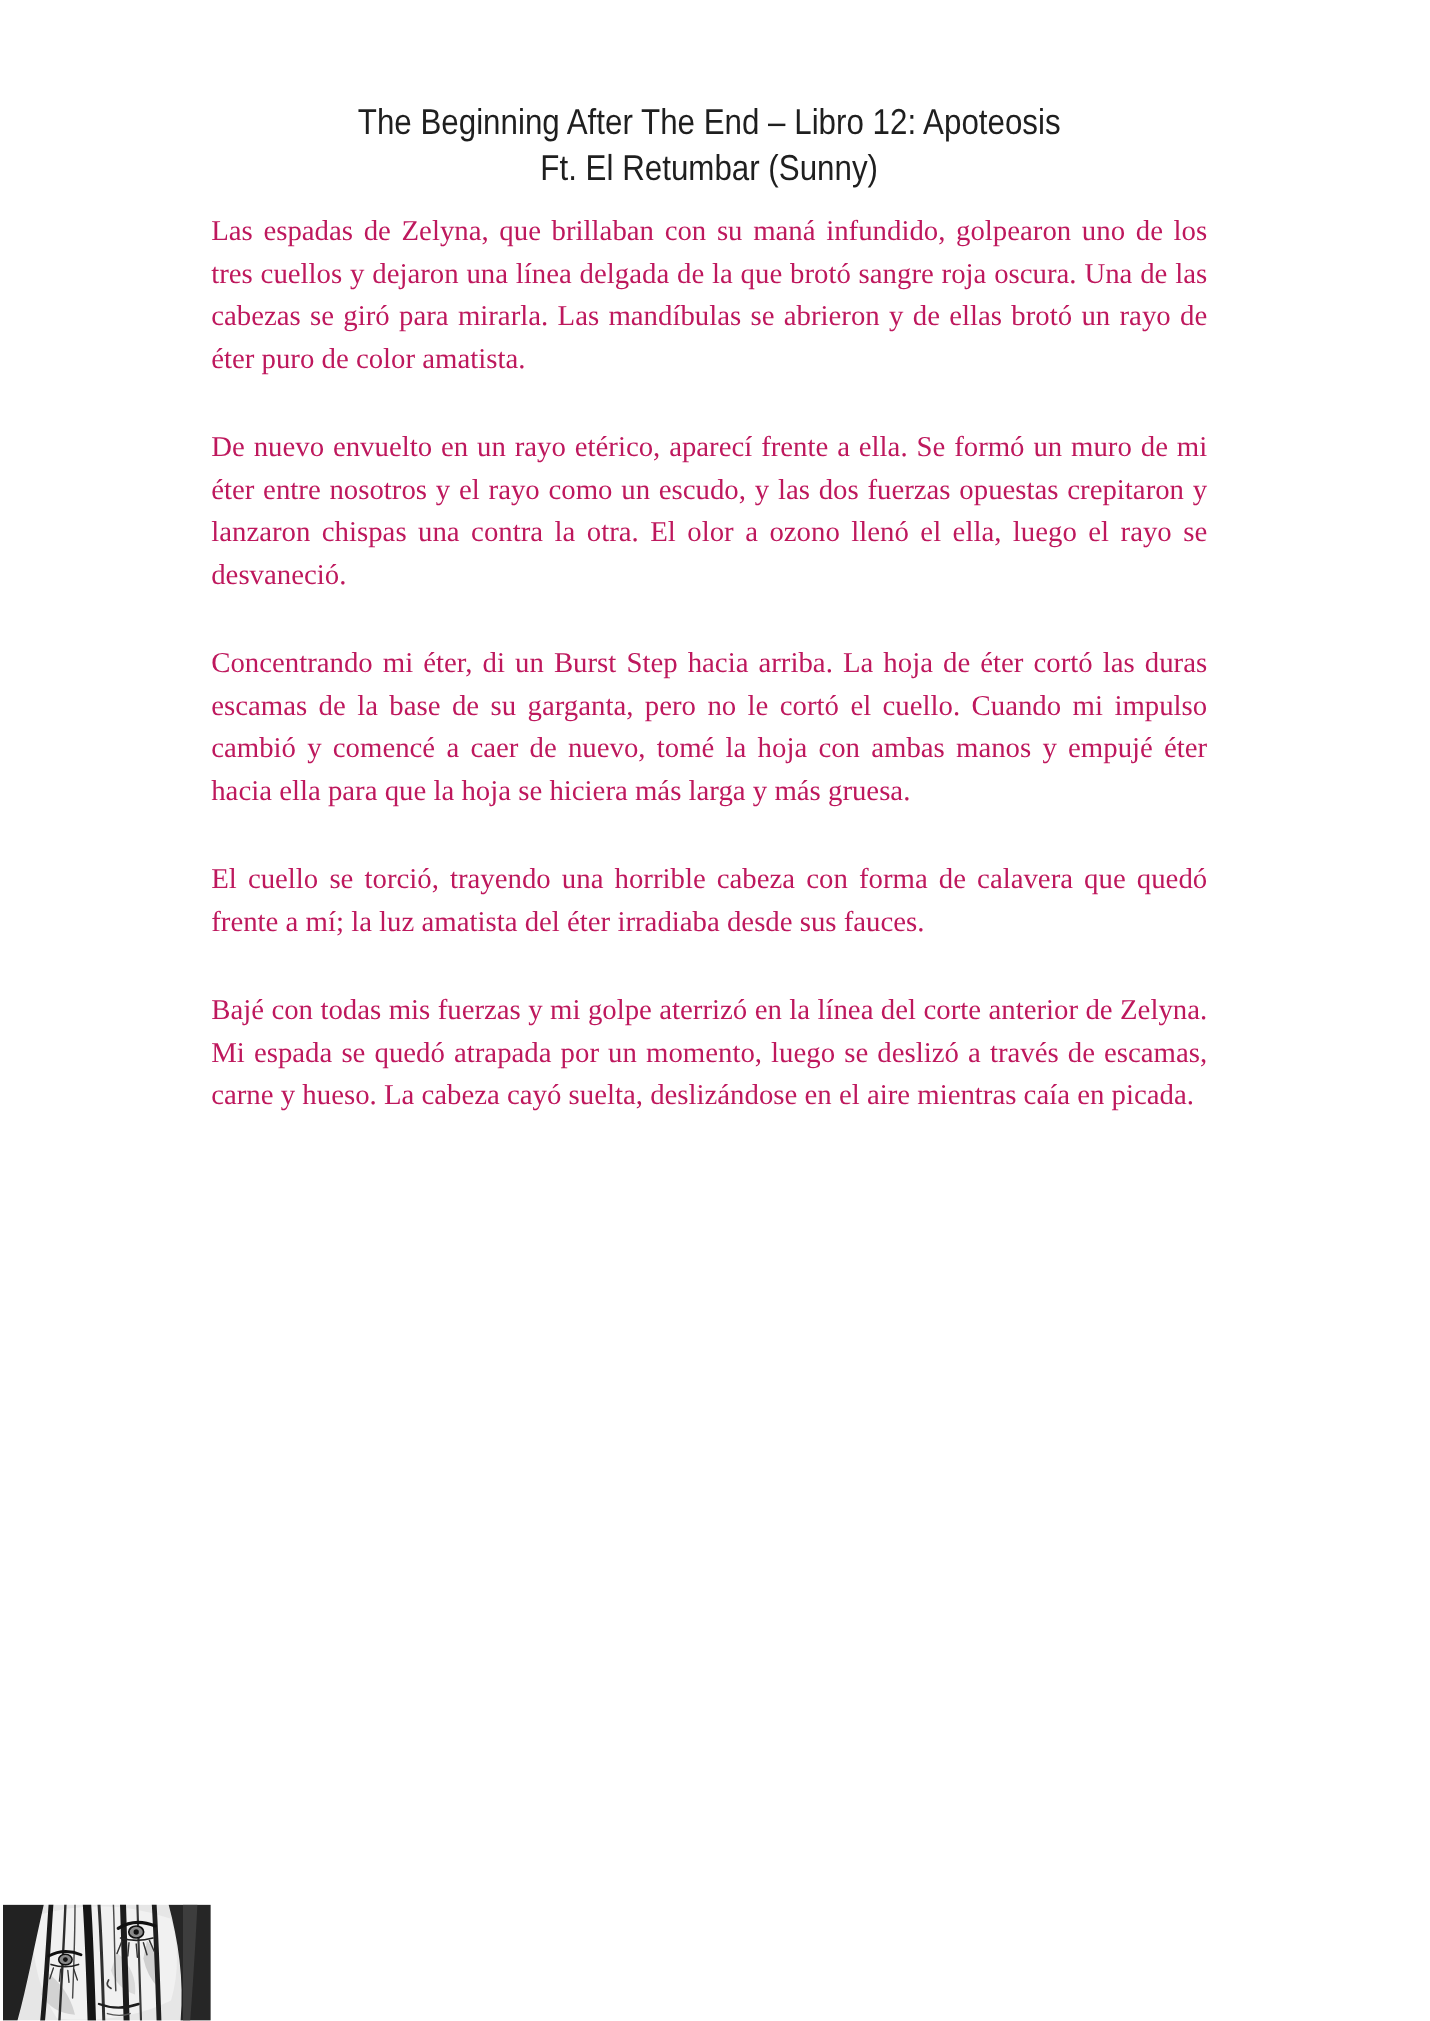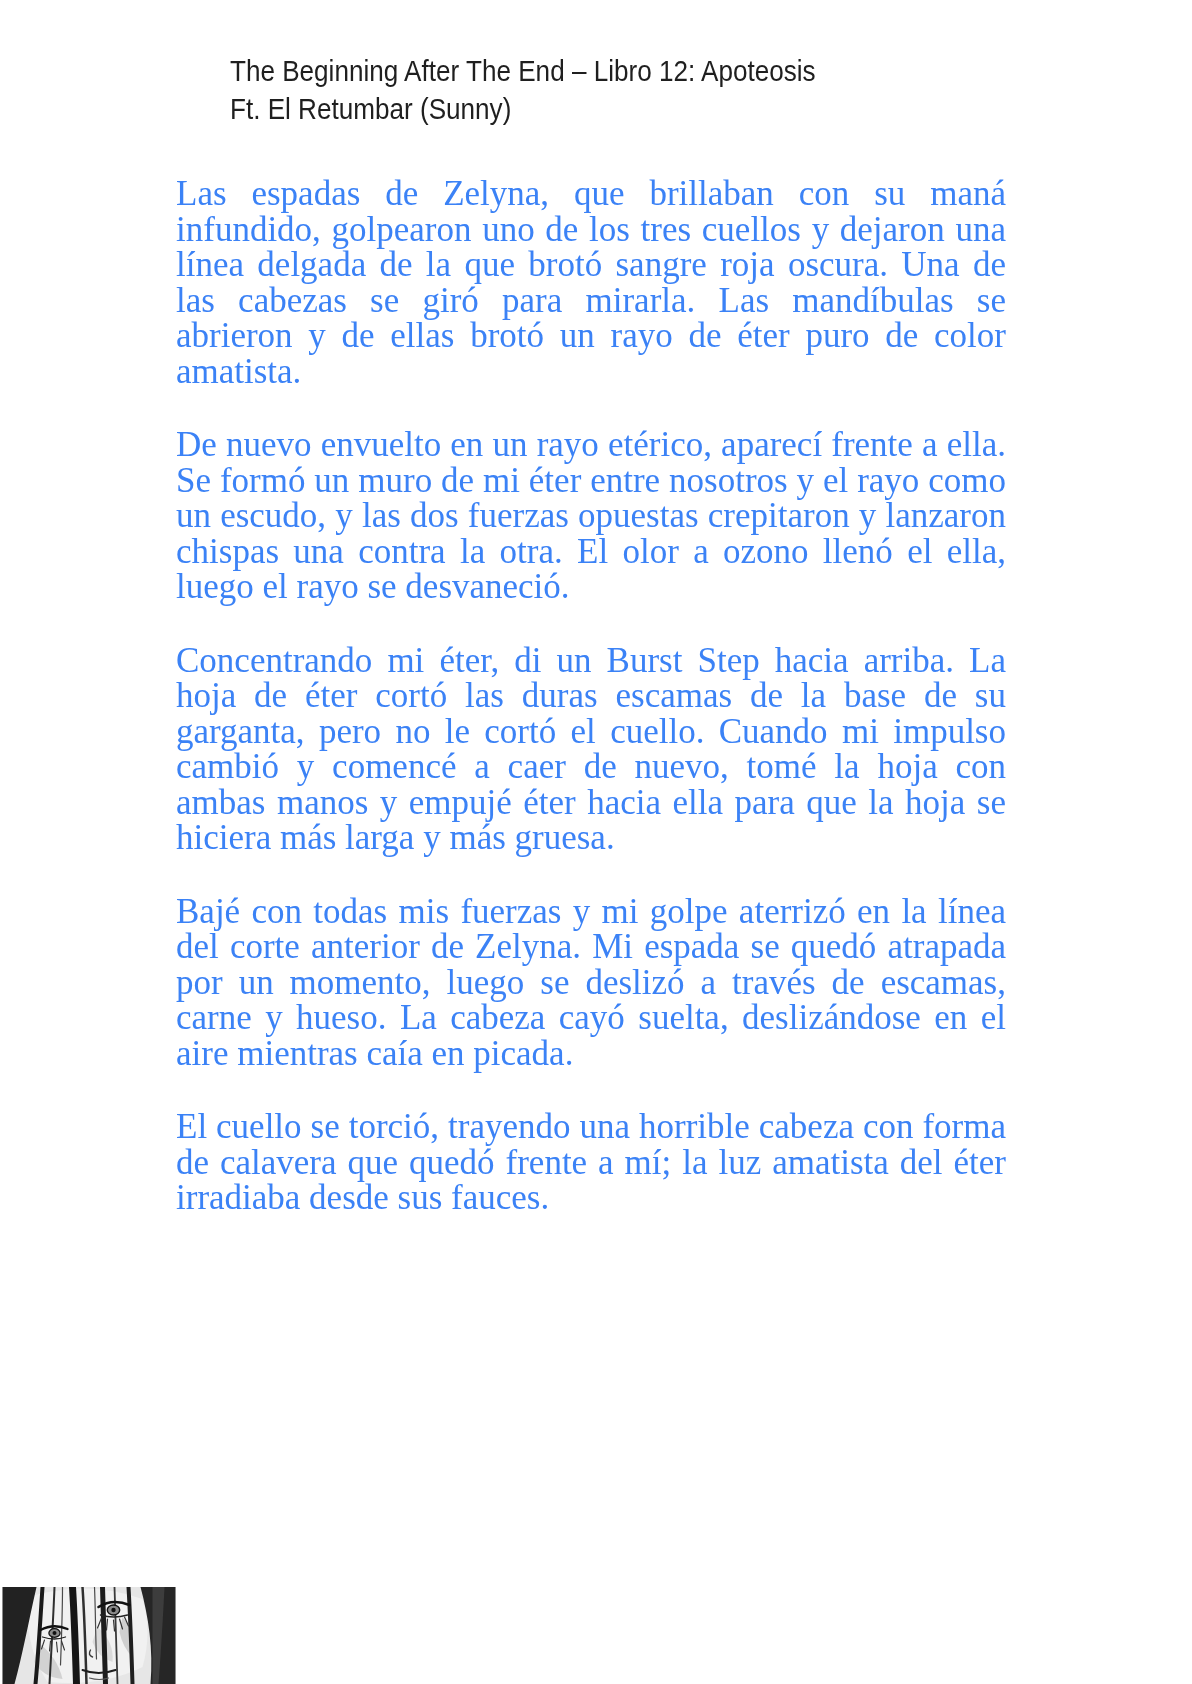--- a/index.html
+++ b/index.html
@@ -13,44 +13,45 @@
     position: relative;
     overflow: hidden;
   }
   .page {
     position: absolute;
     inset: 0;
     background: #ffffff;
   }
   .doc-header {
     position: absolute;
-    top: 52px;
+    top: 84px;
     left: 176px;
     width: 830px;
+    text-align: center;
     font-family: "Liberation Sans", sans-serif;
     font-weight: 400;
     font-size: 30px;
     line-height: 38px;
     color: #1f1f1f;
   }
   .doc-header .title-line {
     display: block;
     transform: scaleX(0.87);
     transform-origin: 50% 50%;
     white-space: nowrap;
   }
   .doc-body {
     position: absolute;
     top: 176px;
     left: 176px;
     width: 830px;
     font-family: "Liberation Serif", "DejaVu Serif", serif;
-    font-size: 35px;
+    font-size: 24px;
     line-height: 35.5px;
-    color: #3b82f6;
+    color: #be185d;
   }
   .doc-body p {
     margin: 0 0 38px 0;
     text-align: justify;
     text-align-last: left;
   }
   .corner-illustration {
     position: absolute;
     left: 2px;
     top: 1587px;
@@ -71,22 +72,22 @@
 
   <div class="doc-header">
     <span class="title-line">The Beginning After The End – Libro 12: Apoteosis</span>
     <span class="title-line">Ft. El Retumbar (Sunny)</span>
   </div>
 
   <div class="doc-body">
     <p>Las espadas de Zelyna, que brillaban con su maná infundido, golpearon uno de los tres cuellos y dejaron una línea delgada de la que brotó sangre roja oscura. Una de las cabezas se giró para mirarla. Las mandíbulas se abrieron y de ellas brotó un rayo de éter puro de color amatista.</p>
     <p>De nuevo envuelto en un rayo etérico, aparecí frente a ella. Se formó un muro de mi éter entre nosotros y el rayo como un escudo, y las dos fuerzas opuestas crepitaron y lanzaron chispas una contra la otra. El olor a ozono llenó el ella, luego el rayo se desvaneció.</p>
     <p>Concentrando mi éter, di un Burst Step hacia arriba. La hoja de éter cortó las duras escamas de la base de su garganta, pero no le cortó el cuello. Cuando mi impulso cambió y comencé a caer de nuevo, tomé la hoja con ambas manos y empujé éter hacia ella para que la hoja se hiciera más larga y más gruesa.</p>
+    <p>El cuello se torció, trayendo una horrible cabeza con forma de calavera que quedó frente a mí; la luz amatista del éter irradiaba desde sus fauces.</p>
     <p>Bajé con todas mis fuerzas y mi golpe aterrizó en la línea del corte anterior de Zelyna. Mi espada se quedó atrapada por un momento, luego se deslizó a través de escamas, carne y hueso. La cabeza cayó suelta, deslizándose en el aire mientras caía en picada.</p>
-    <p>El cuello se torció, trayendo una horrible cabeza con forma de calavera que quedó frente a mí; la luz amatista del éter irradiaba desde sus fauces.</p>
   </div>
 
   <div class="corner-illustration">
     <svg viewBox="0 0 173 97" xmlns="http://www.w3.org/2000/svg">
 
       <rect x="0" y="0" width="173" height="97" fill="#e6e6e6"></rect>
 
       <path d="M25,10 Q85,-8 140,12 Q150,45 140,80 Q100,100 45,95 Q22,60 25,10 Z" fill="#f1f1f1"></path>
 
       <path d="M35,55 Q55,70 60,92 Q40,90 32,75 Z" fill="#d2d2d2"></path>

